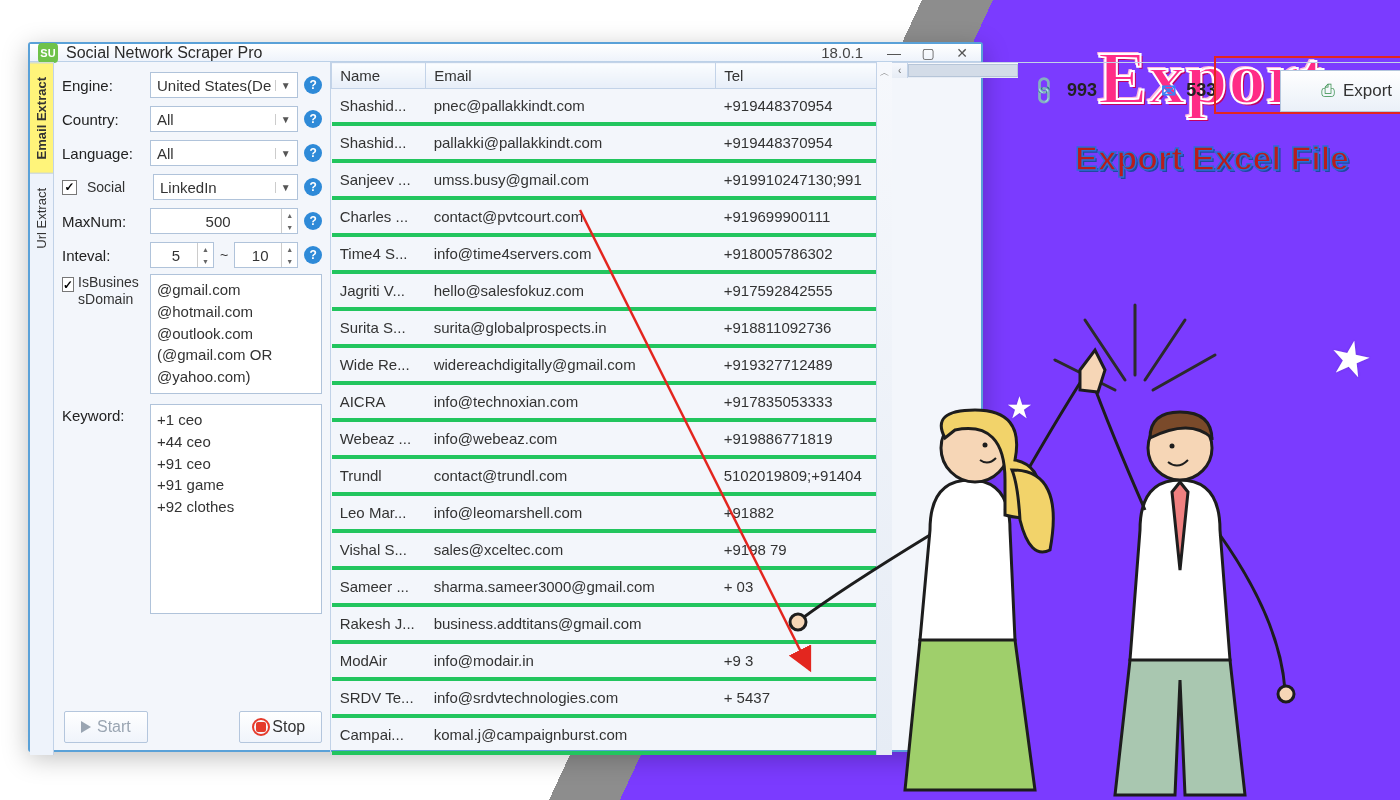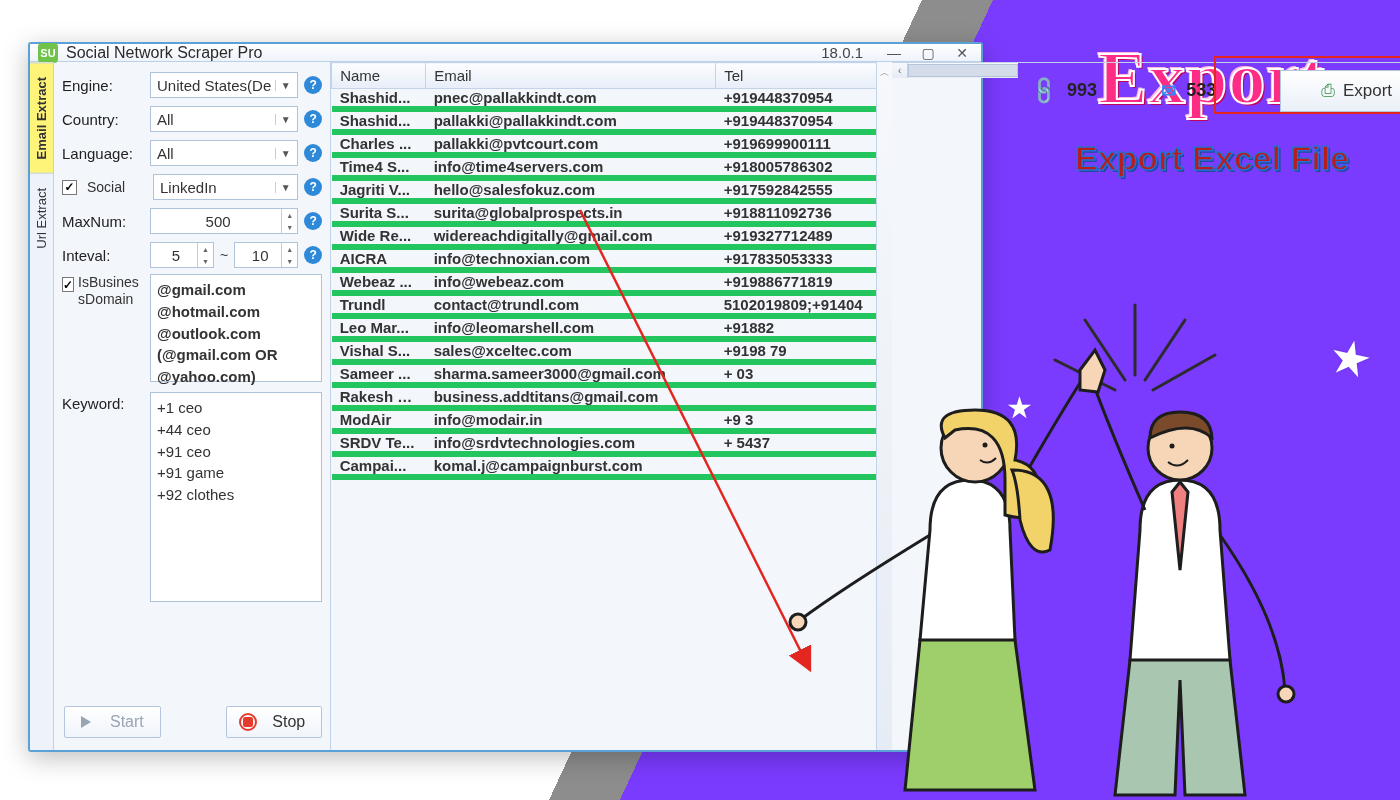--- a/index.html
+++ b/index.html
@@ -127,45 +127,45 @@
     flex:none;
   }
   .cb { width:15px; height:15px; border:1px solid #777; display:inline-flex; align-items:center; justify-content:center; font-size:12px; background:#fff; margin-right:4px;}
   .cb.checked::after { content:"✓"; color:#000; font-weight:700; }
 
   .textarea {
     background:#fff; border:1px solid #b0c3da;
     flex:1; font-size:15px; padding:4px 6px; white-space:pre-line; line-height:1.45;
   }
   .row.grow { align-items:flex-start; }
-  .row.grow .textarea { height:108px;font-weight:bold; }
+  .row.grow .textarea { height:120px; }
   .row.grow2 .textarea { height:210px; }
 
   .btnrow { margin-top:auto; display:flex; justify-content:space-between; padding:6px 0 4px 2px; }
   .btn {
     border:1px solid #b4c6dd; background:linear-gradient(#ffffff,#f0f4fb);
-    padding:6px 16px; font-size:16px; display:flex; align-items:center; gap:19px;
+    padding:6px 16px; font-size:16px; display:flex; align-items:center; gap:6px;
     cursor:pointer; border-radius:2px;
   }
   .btn.disabled { color:#9aa5b2; }
   .ic-play { width:0;height:0;border-left:10px solid #9aa5b2;border-top:6px solid transparent;border-bottom:6px solid transparent;}
   .ic-stop { width:10px; height:10px; background:#e53b2c; border-radius:2px; position:relative;}
   .ic-stop::before{content:"";position:absolute;inset:-4px;border:2px solid #e53b2c;border-radius:50%;}
 
   
   .panel-right { flex:1; display:flex; flex-direction:row; border-left:1px solid #c1d2e7;}
   .grid { flex:1; overflow:hidden; position:relative; }
   table { width:100%; border-collapse:collapse; table-layout:fixed; }
   th {
     position:sticky; top:0;
     background:linear-gradient(#fbfdff,#e7eef8);
     border:1px solid #c3d3e8; text-align:left; padding:4px 8px;
     font-weight:400; font-size:15px;
   }
-  td { border-bottom:6px solid #22c55e; padding:0 8px; font-size:15px; white-space:nowrap; overflow:hidden; text-overflow:ellipsis;font-weight:bold; }
+  td { border-bottom:4px solid #22c55e; padding:8px 8px; font-size:15px; white-space:nowrap; overflow:hidden; text-overflow:ellipsis; }
   col.c1{width:94px;} col.c2{width:290px;} col.c3{width:176px;}
   .vscroll { position:absolute; right:0; top:0; bottom:0; width:16px; background:linear-gradient(#f6f8fc,#e6ecf5); border-left:1px solid #c3d3e8; display:flex;align-items:flex-start;justify-content:center;}
   .vscroll span{ margin-top:4px; font-size:10px; color:#666;}
   .hscroll { height:16px; background:linear-gradient(#f6f8fc,#e6ecf5); border-top:1px solid #c3d3e8; display:flex;}
   .hscroll .arrow{ width:16px; display:flex;align-items:center;justify-content:center;font-size:10px;color:#666; border-right:1px solid #c3d3e8;}
   .hscroll .thumb{ width:110px; background:#d3dce8; border:1px solid #b6c5d8; margin:1px 0;}
 
 
   .status {
     height:56px; border-top:1px solid #c1d2e7; display:flex; align-items:center;
@@ -363,22 +363,27 @@
                 <td>Shashid...</td>
                 <td>pnec@pallakkindt.com</td>
                 <td>+919448370954</td>
               </tr>
               <tr>
                 <td>Shashid...</td>
                 <td>pallakki@pallakkindt.com</td>
                 <td>+919448370954</td>
               </tr>
               <tr>
+                <td>Sanjeev ...</td>
+                <td>umss.busy@gmail.com</td>
+                <td>+919910247130;991</td>
+              </tr>
+              <tr>
                 <td>Charles ...</td>
-                <td>pallakki@pvtcourt.com</td>
+                <td>contact@pvtcourt.com</td>
                 <td>+919699900111</td>
               </tr>
               <tr>
                 <td>Time4 S...</td>
                 <td>info@time4servers.com</td>
                 <td>+918005786302</td>
               </tr>
               <tr>
                 <td>Jagriti V...</td>
                 <td>hello@salesfokuz.com</td>

